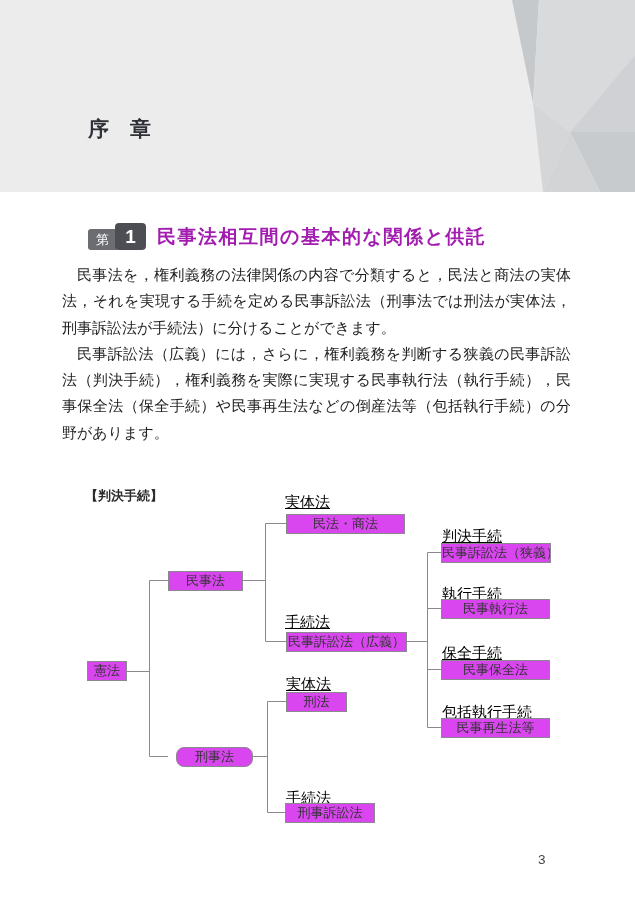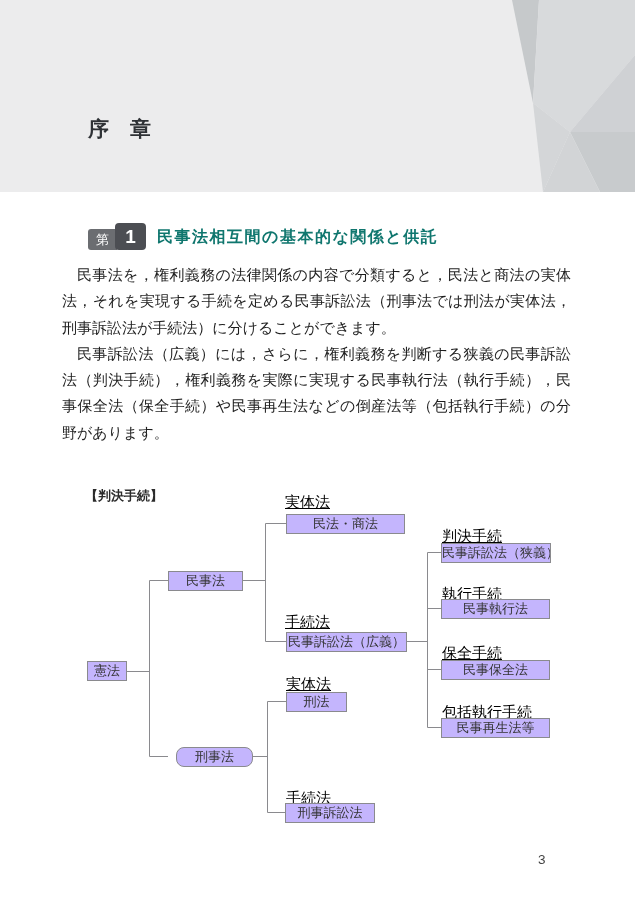--- a/index.html
+++ b/index.html
@@ -13,33 +13,33 @@
                  font-family:"Liberation Serif","DejaVu Serif",serif;}
   
   .section-header{position:absolute;left:88px;top:222px;height:29px;display:flex;align-items:center;}
   .badge{display:inline-flex;align-items:flex-end;}
   .badge-dai{display:flex;align-items:center;justify-content:center;width:29px;height:21px;
              background:#6b6d71;color:#fff;font-size:13px;border-radius:3px 0 0 3px;
              font-family:"Liberation Sans","DejaVu Sans",sans-serif;}
   .badge-num{display:flex;align-items:center;justify-content:center;width:31px;height:27px;
              background:#4c4e53;color:#fff;font-size:19px;font-weight:bold;border-radius:4px;
              margin-left:-2px;font-family:"Liberation Sans","DejaVu Sans",sans-serif;}
-  .section-title{margin:0 0 0 11px;font-size:16px;font-weight:bold;color:#0f766e;
+  .section-title{margin:0 0 0 11px;font-size:19px;font-weight:bold;color:#a21caf;
                  letter-spacing:1.5px;line-height:1;
                  font-family:"Liberation Sans","DejaVu Sans",sans-serif;}
   
   .body-text{position:absolute;left:62px;top:262px;width:509px;
              font-size:15px;line-height:26.3px;text-align:justify;word-break:break-all;color:#1e1e1e;}
   .body-text p{margin:0;text-indent:1em;}
   
   .diagram{position:absolute;left:0;top:485px;width:635px;height:360px;
            font-family:"Liberation Sans","DejaVu Sans",sans-serif;color:#333;}
   .diagram-caption{position:absolute;left:85px;top:2px;font-size:13px;font-weight:bold;color:#2b2b2b;}
   .connectors{position:absolute;left:0;top:0;}
-  .dbox{position:absolute;box-sizing:border-box;height:20px;border:1px solid #8a8a8e;background:#c4b5fd;
+  .dbox{position:absolute;box-sizing:border-box;height:20px;border:1px solid #8a8a8e;background:#d946ef;
         font-size:13px;line-height:18px;text-align:center;white-space:nowrap;overflow:hidden;}
   .dlabel{position:absolute;font-size:15px;line-height:14px;white-space:nowrap;color:#000000;text-decoration:underline;}
   
   .page-number{position:absolute;left:538px;top:852px;font-size:13.5px;color:#444;
                font-family:"Liberation Sans","DejaVu Sans",sans-serif;}
 </style>
 </head>
 <body>
 
 <div class="page">

